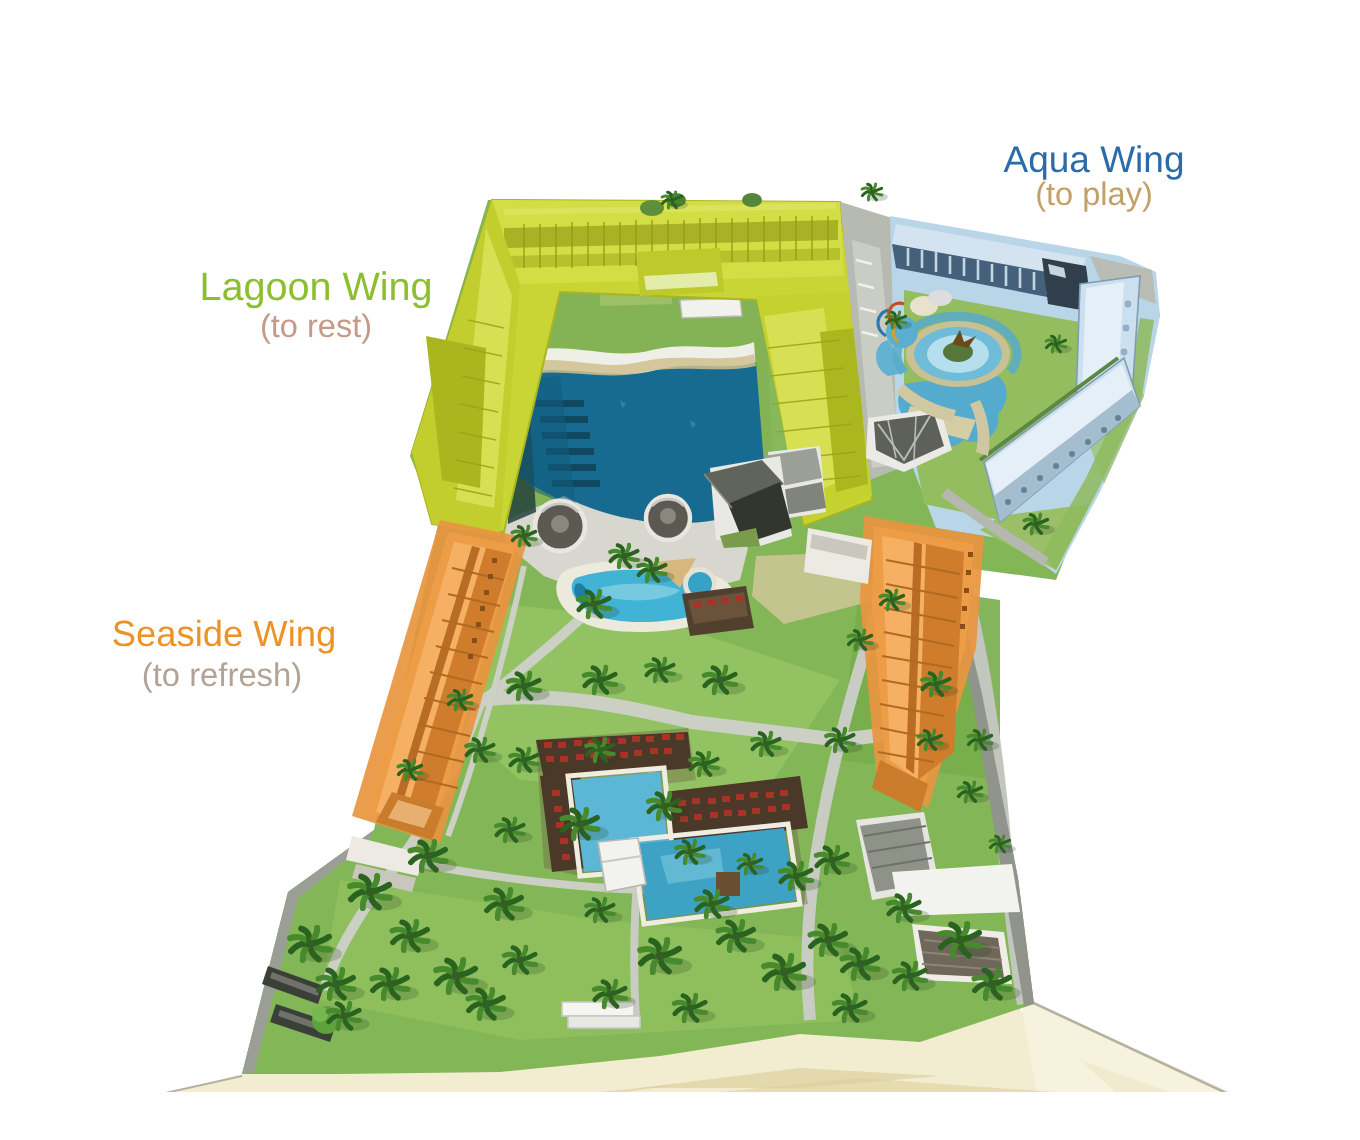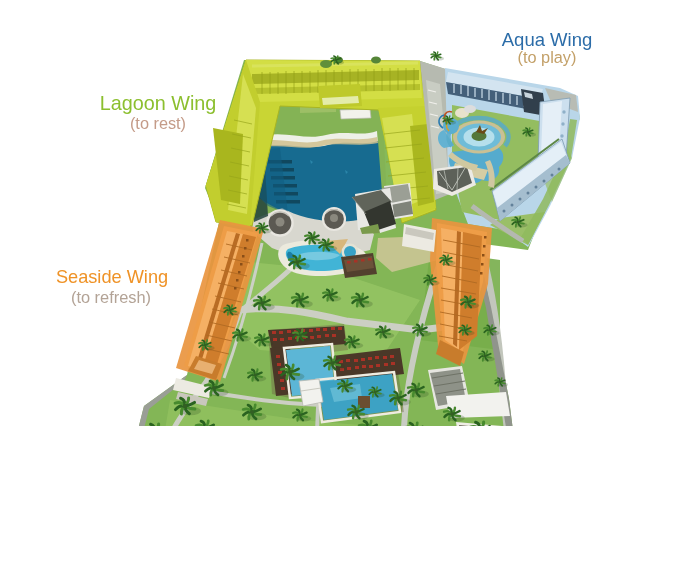--- a/index.html
+++ b/index.html
@@ -1,17 +1,17 @@
 <!DOCTYPE html>
 <html><head>
 <meta charset="utf-8">
 <style>
   html,body{margin:0;padding:0;background:#fff;}
-  #stage{position:relative;width:680px;height:426px;background:#fff;overflow:hidden;
-         font-family:"Liberation Sans", sans-serif;}
+  #stage{position:relative;width:680px;height:506px;background:#fff;overflow:hidden;
+         font-family:"Liberation Sans", sans-serif;margin-top:40px;}
   svg{position:absolute;left:0;top:0;}
 </style>
 </head>
 <body>
 <div id="stage">
 <svg width="680" height="570" viewBox="0 0 680 570">
 
   <g id="beach">
     <path d="M62,513 L121,497 L170,496 L260,495 L330,486 L400,475 L462,480 L504,453 L524,490 L648,522 L500,516 L300,524 L120,524 Z" fill="#f2edd0"></path>
     <path d="M58,512 L121,498" stroke="#b5b1a2" stroke-width="1" fill="none"></path>

